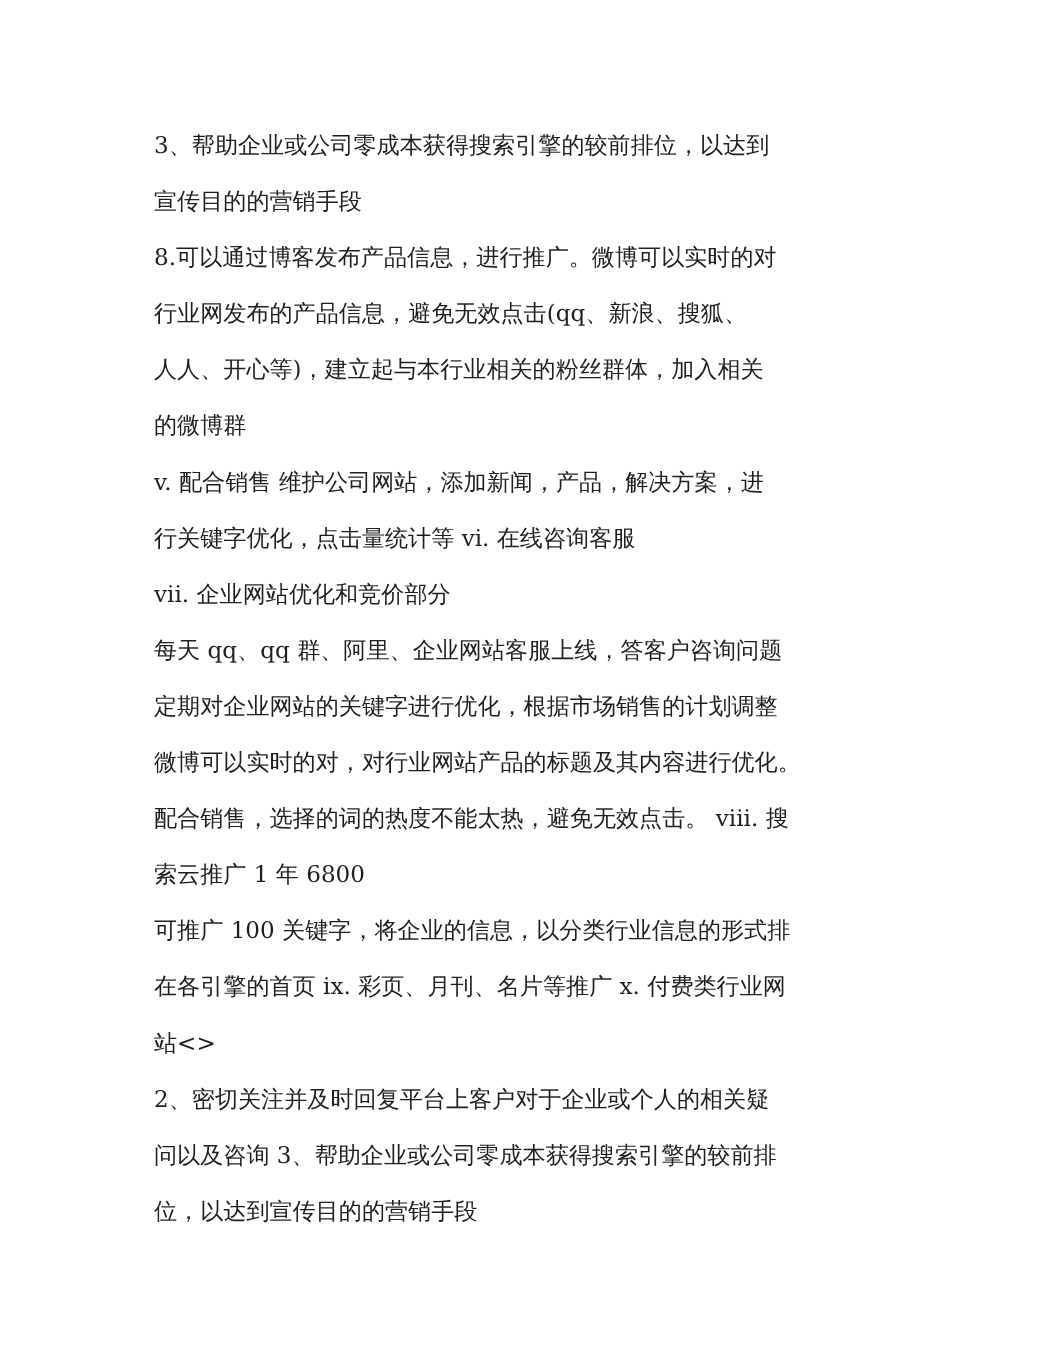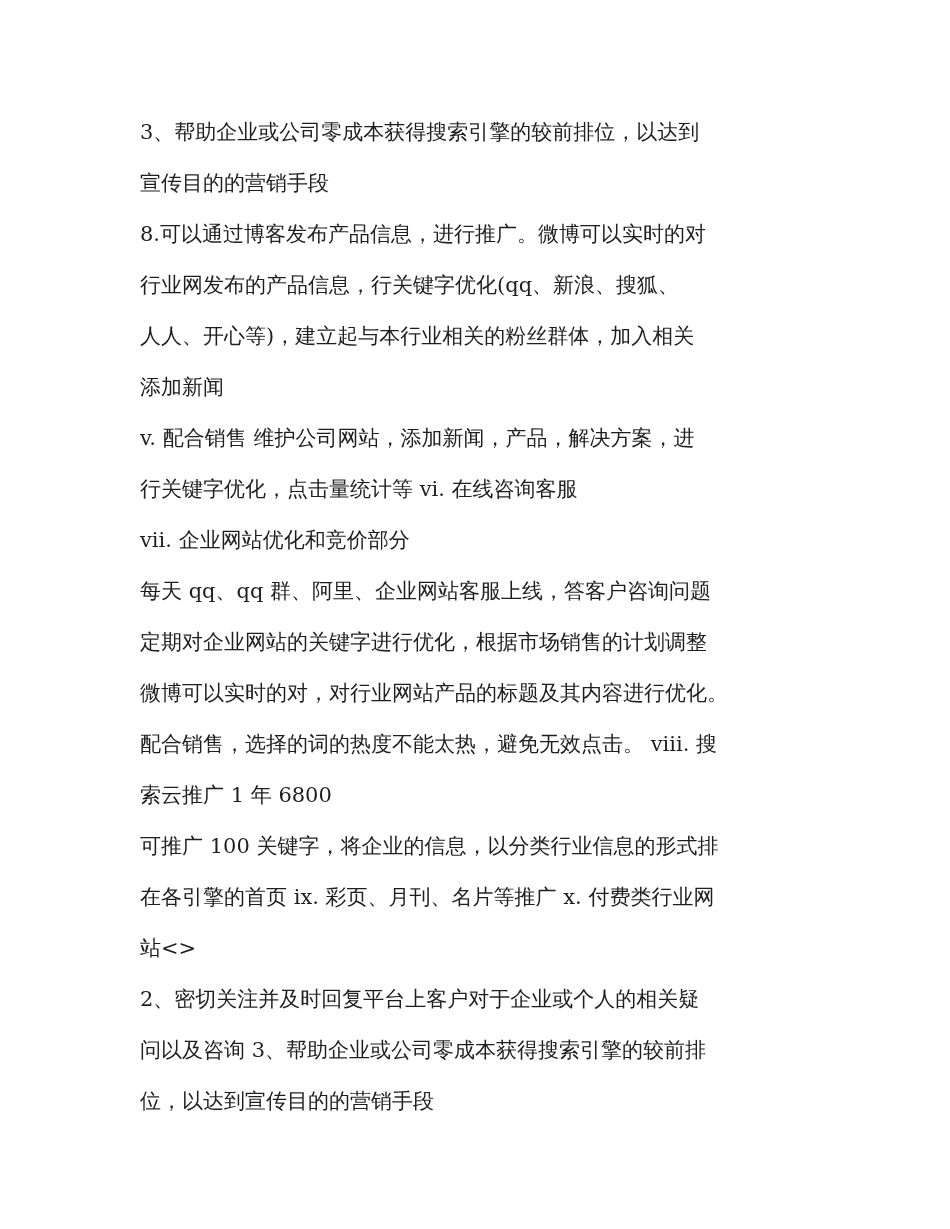--- a/index.html
+++ b/index.html
@@ -37,23 +37,23 @@
 </head>
 <body>
 
 <div class="page">
   <p class="para">
     <span class="line">3、帮助企业或公司零成本获得搜索引擎的较前排位，以达到</span>
     <span class="line">宣传目的的营销手段</span>
   </p>
   <p class="para">
     <span class="line">8.可以通过博客发布产品信息，进行推广。微博可以实时的对</span>
-    <span class="line">行业网发布的产品信息，行关键字优化(qq、新浪、搜狐、</span>
+    <span class="line">行业网发布的产品信息，避免无效点击(qq、新浪、搜狐、</span>
     <span class="line">人人、开心等)，建立起与本行业相关的粉丝群体，加入相关</span>
-    <span class="line">添加新闻</span>
+    <span class="line">的微博群</span>
   </p>
   <p class="para">
     <span class="line">v. 配合销售 维护公司网站，添加新闻，产品，解决方案，进</span>
     <span class="line">行关键字优化，点击量统计等 vi. 在线咨询客服</span>
   </p>
   <p class="para">
     <span class="line">vii. 企业网站优化和竞价部分</span>
     <span class="line">每天 qq、qq 群、阿里、企业网站客服上线，答客户咨询问题</span>
   </p>
   <p class="para">

